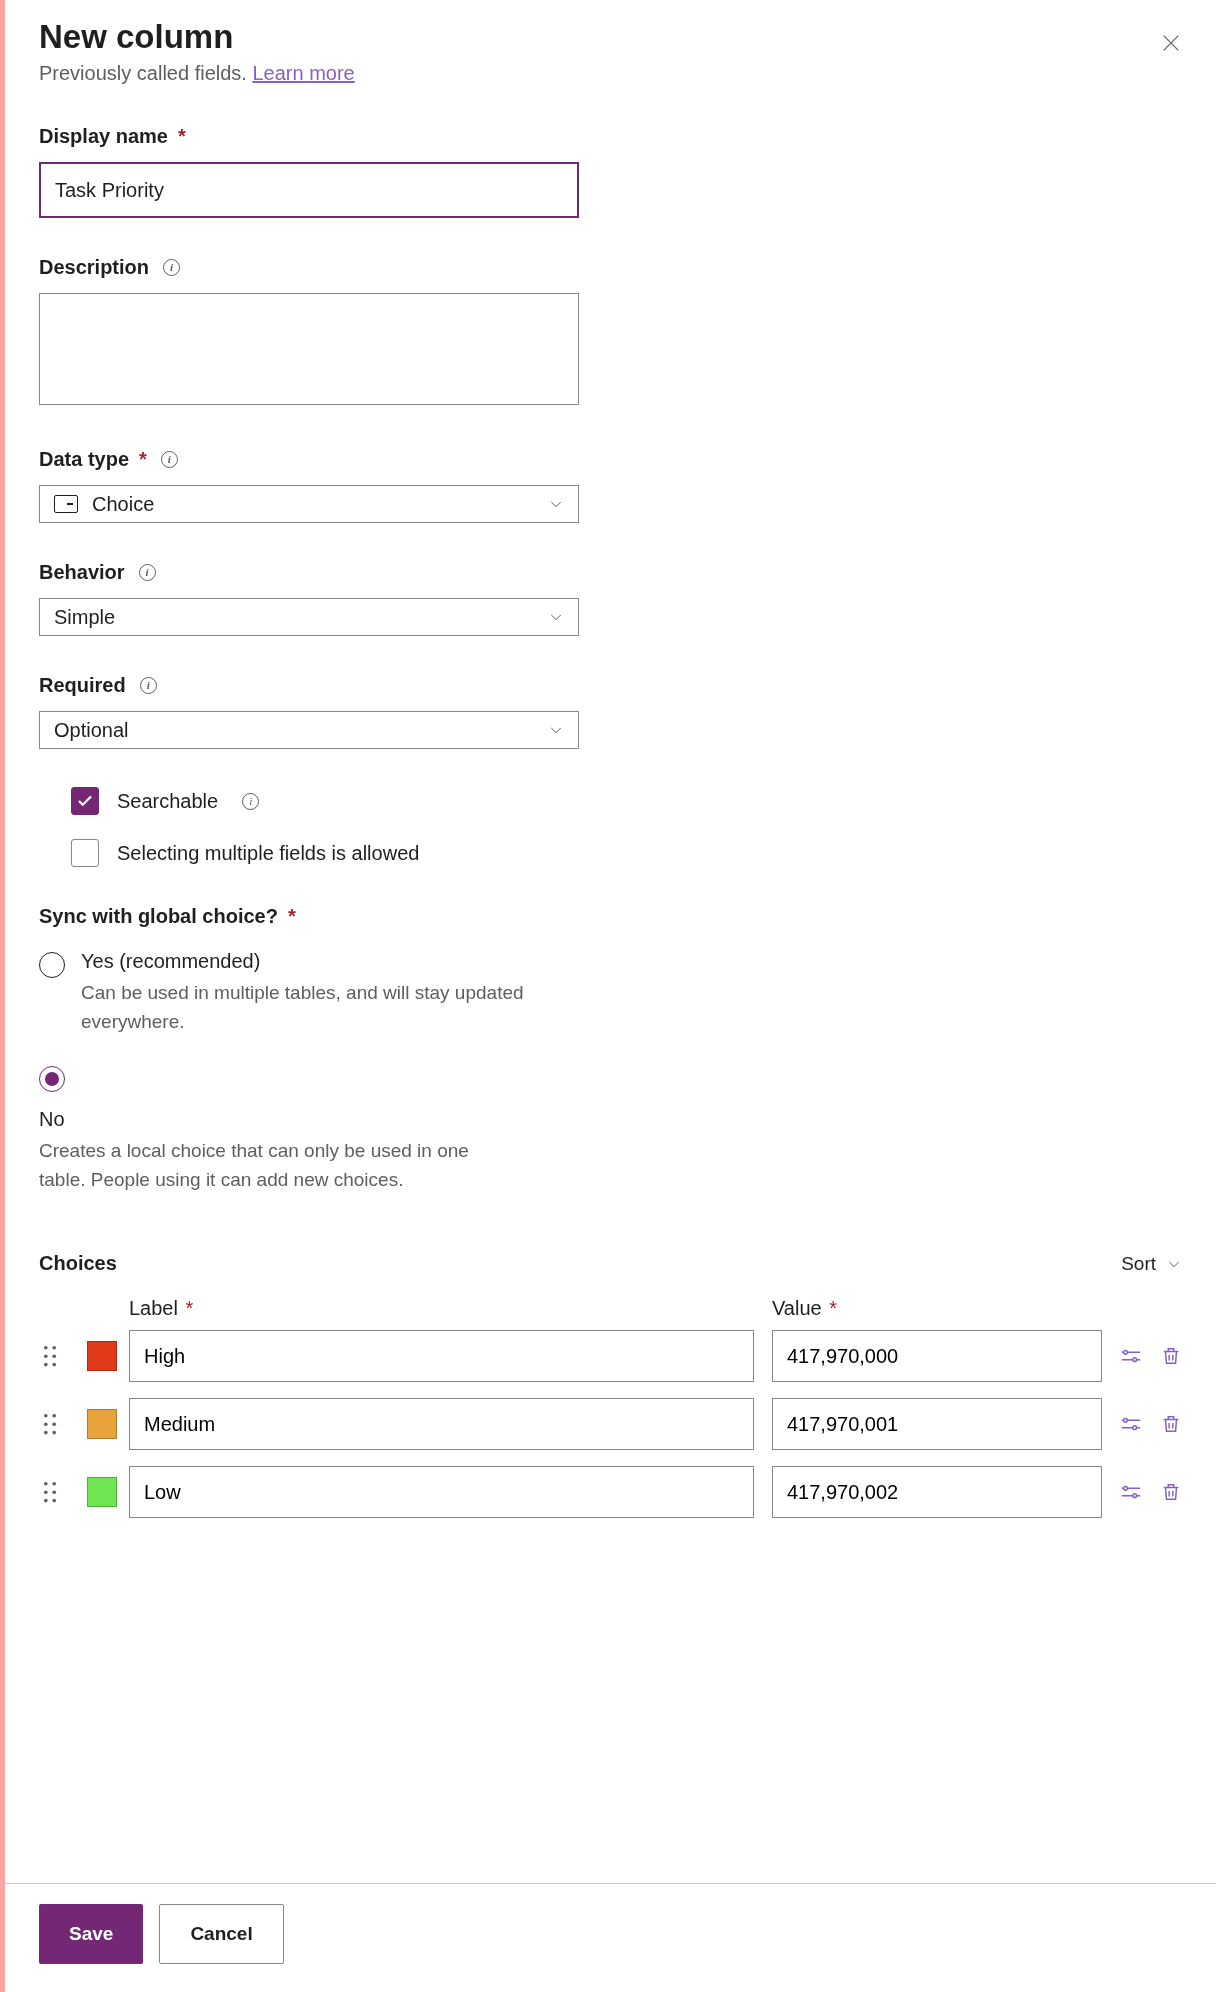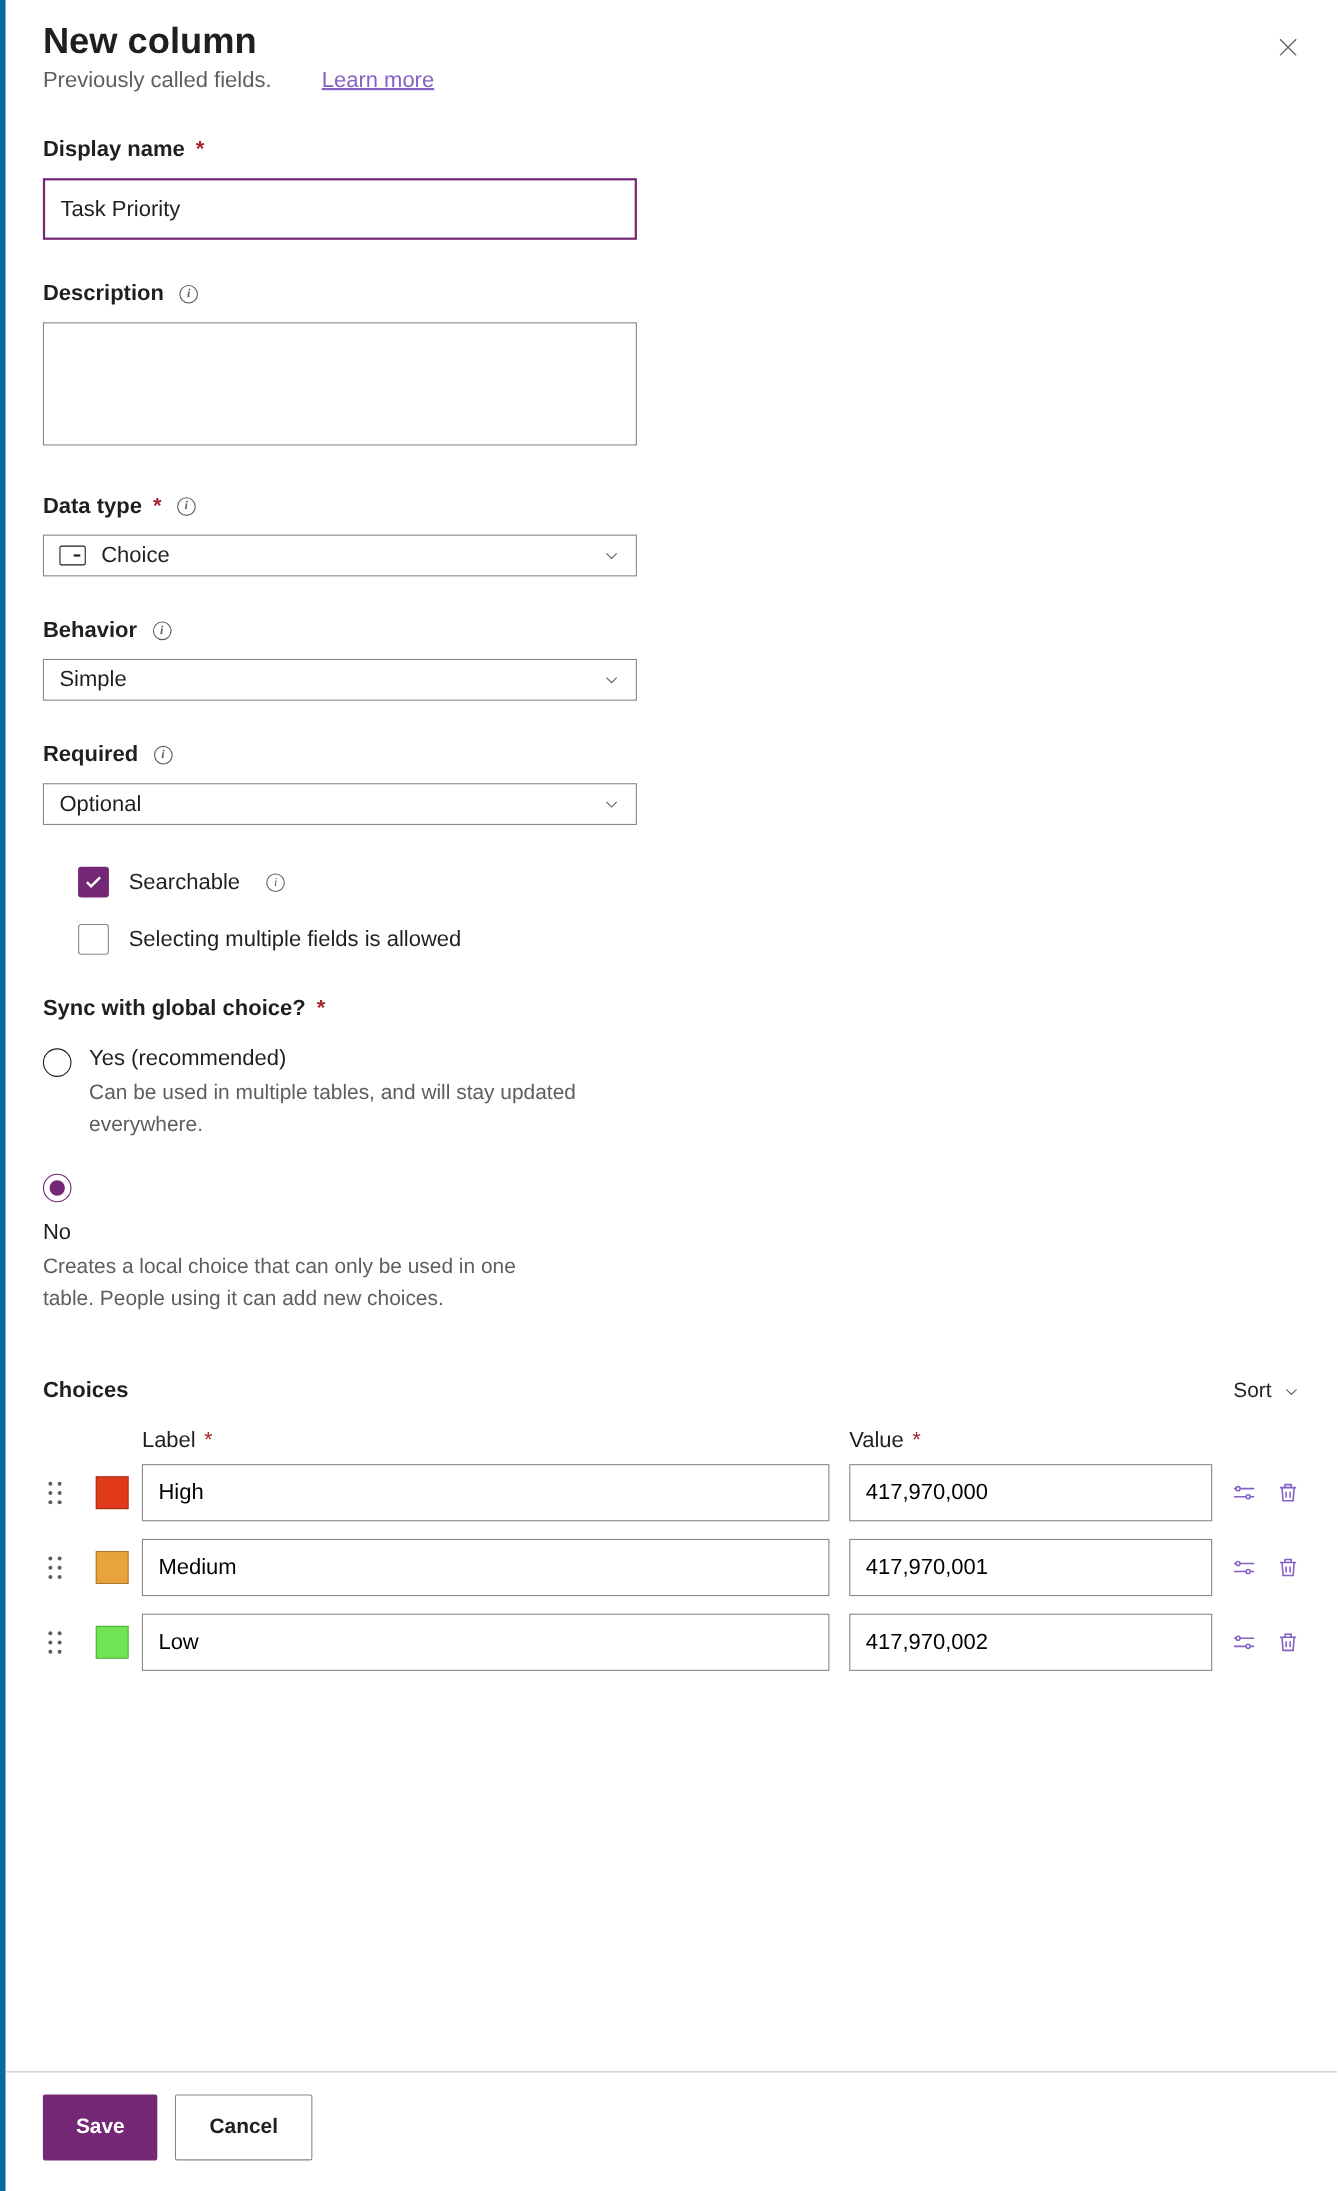--- a/index.html
+++ b/index.html
@@ -17,21 +17,21 @@
     margin: 0;
     font-family: "Segoe UI", -apple-system, BlinkMacSystemFont, sans-serif;
     background: #fff;
     color: var(--text-primary);
     font-size: 19px;
   }
   .panel {
     width: 1216px;
     min-height: 1992px;
     background: #fff;
-    border-left: 5px solid #0369a1;
+    border-left: 5px solid #fca5a5;
     position: relative;
     padding: 0;
     display: flex;
     flex-direction: column;
   }
   .content {
     padding: 18px 34px 0 34px;
     flex: 1;
   }
   .header {
@@ -56,21 +56,20 @@
   }
   .close-btn svg { width: 22px; height: 22px; }
   .subtitle {
     color: var(--text-secondary);
     font-size: 20px;
     margin: 0 0 40px 0;
   }
   .subtitle a {
     color: var(--link-purple);
     text-decoration: underline;
-    margin-left: 40px;
   }
   .form-group {
     margin-bottom: 38px;
     max-width: 540px;
   }
   .form-label {
     font-weight: 600;
     color: var(--text-primary);
     display: flex;
     align-items: center;

